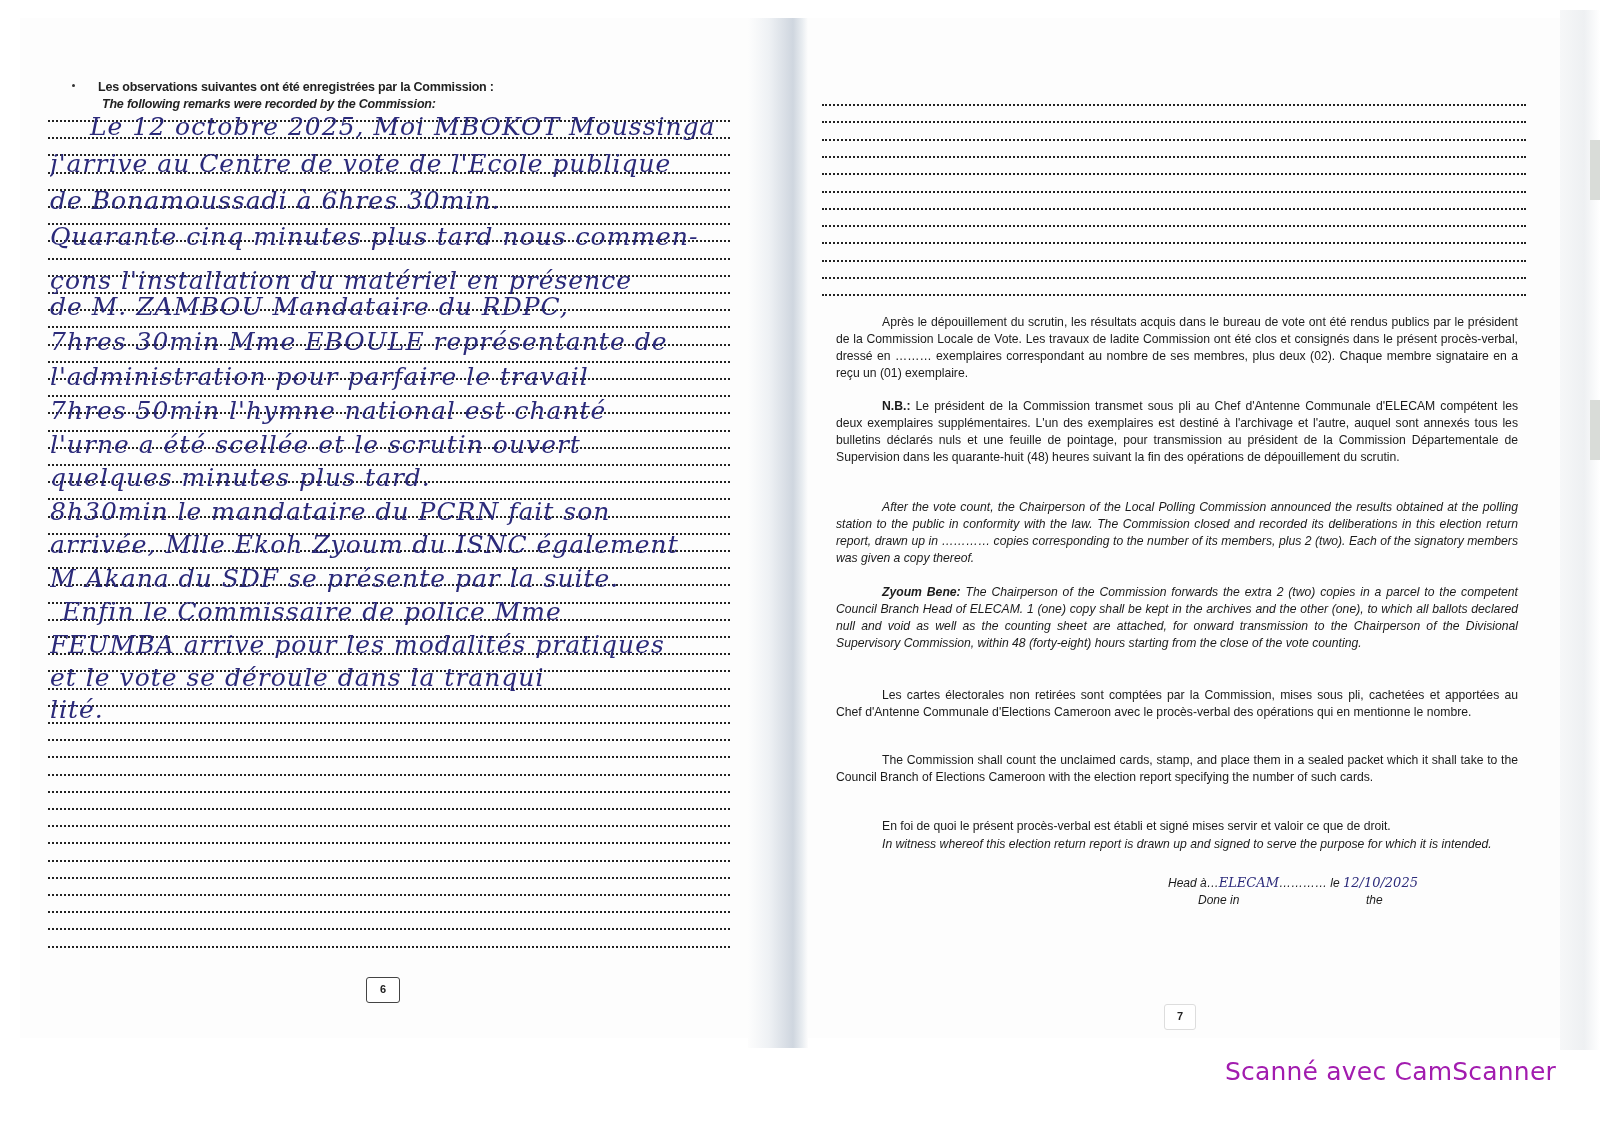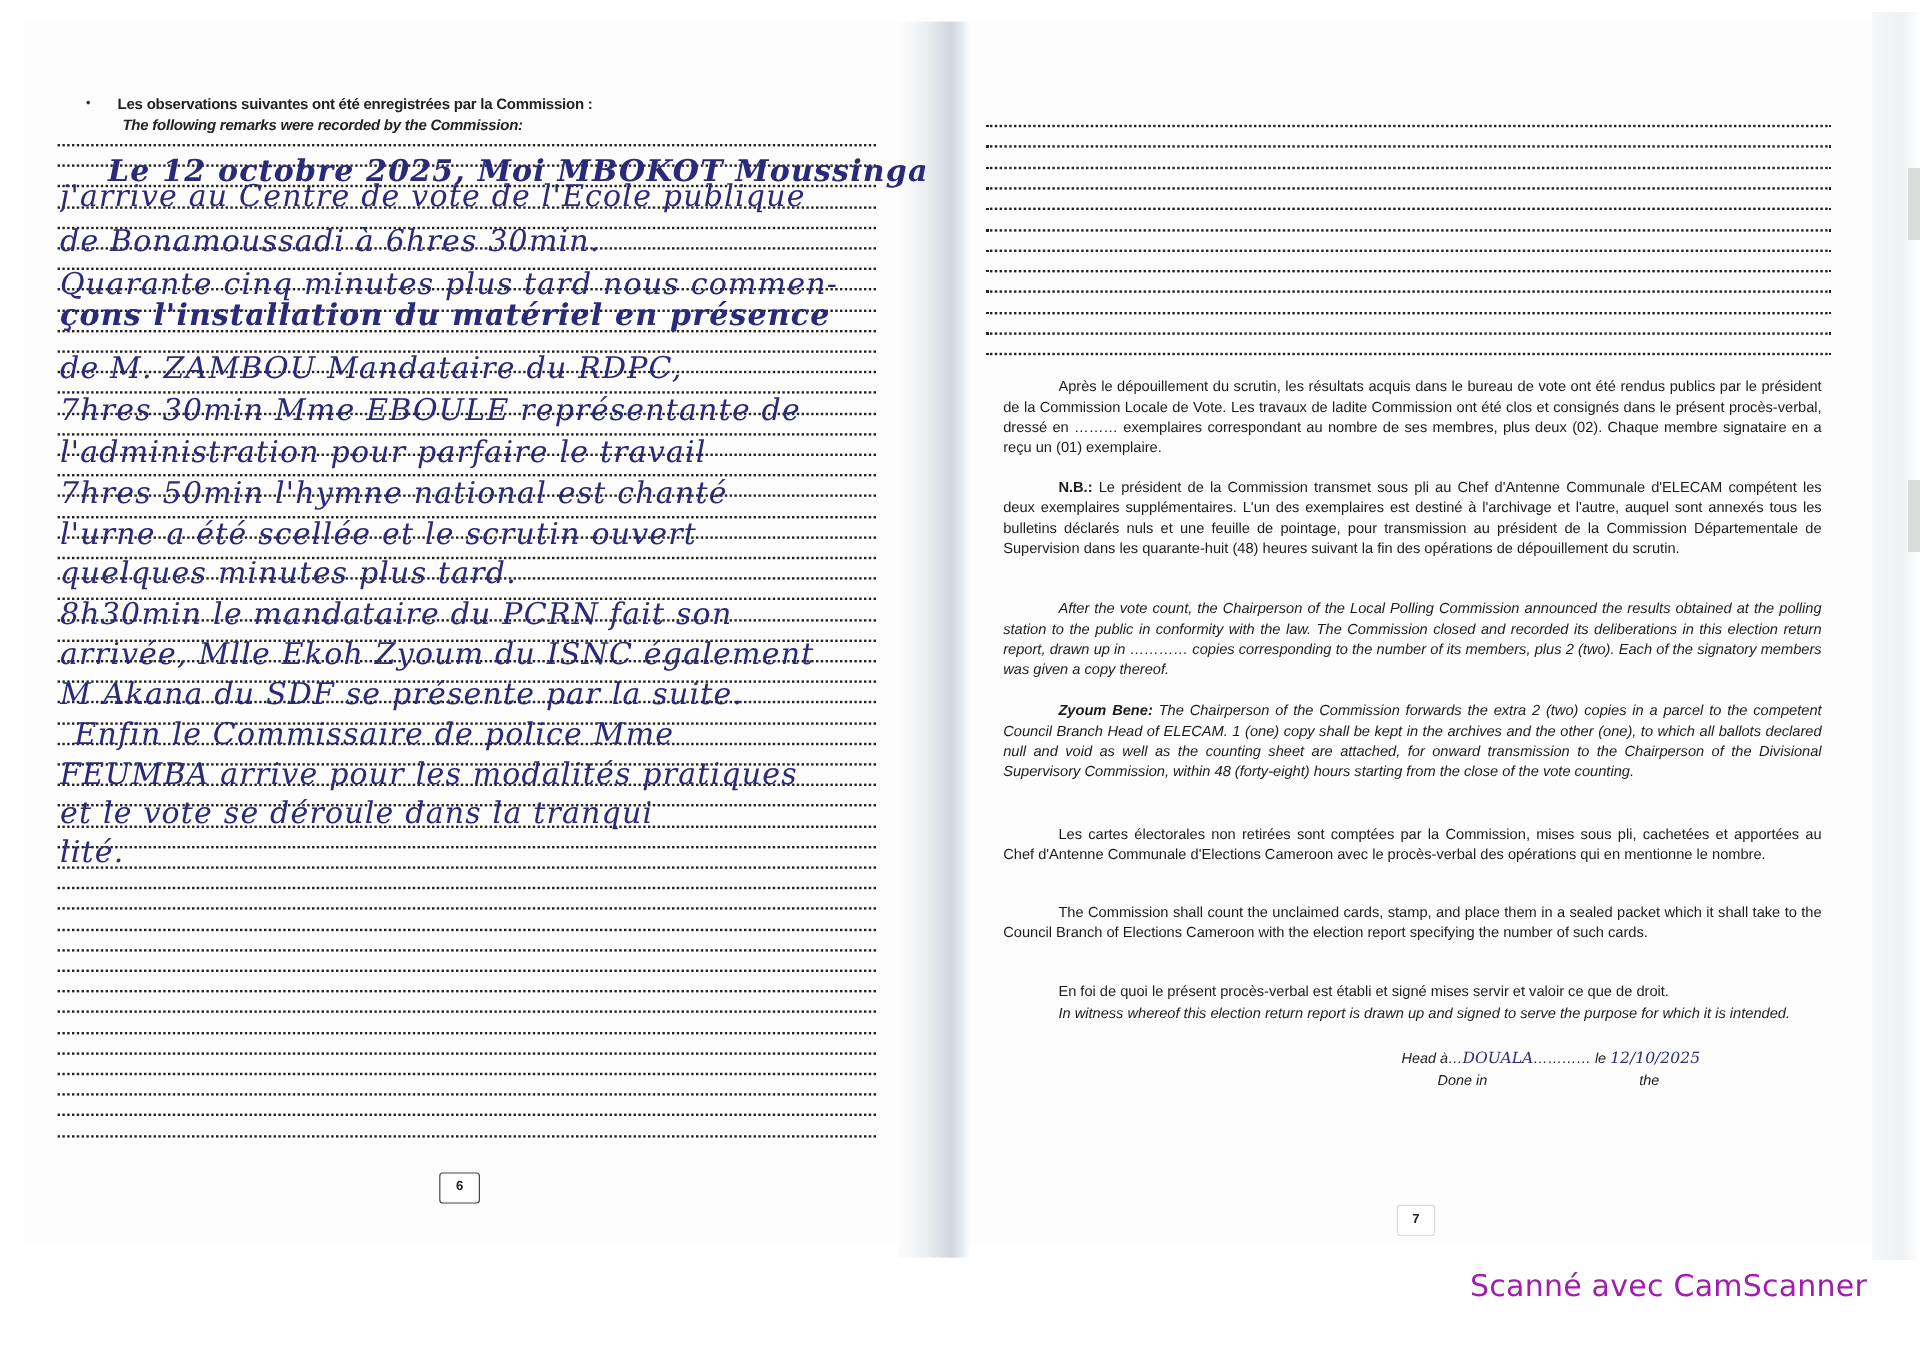--- a/index.html
+++ b/index.html
@@ -141,25 +141,25 @@
     <div class="dotline" style="top: 842.4px;"></div>
     <div class="dotline" style="top: 859.6px;"></div>
     <div class="dotline" style="top: 876.8px;"></div>
     <div class="dotline" style="top: 894px;"></div>
     <div class="dotline" style="top: 911.2px;"></div>
     <div class="dotline" style="top: 928.4px;"></div>
     <div class="dotline" style="top: 945.6px;"></div>
   </div>
 
 <div id="hw-container">
-  <div class="hw-line" style="top:128px; padding-left:40px;font-weight:bold;">Le 12 octobre 2025, Moi MBOKOT Moussinga</div>
+  <div class="hw-line" style="top:112px; padding-left:40px;">Le 12 octobre 2025, Moi MBOKOT Moussinga</div>
   <div class="hw-line" style="top:149px;">j'arrive au Centre de vote de l'Ecole publique</div>
   <div class="hw-line" style="top:186px;">de Bonamoussadi à 6hres 30min.</div>
   <div class="hw-line" style="top:222px;">Quarante cinq minutes plus tard nous commen-</div>
-  <div class="hw-line" style="top:248px;font-weight:bold;">çons l'installation du matériel en présence</div>
+  <div class="hw-line" style="top:266px;">çons l'installation du matériel en présence</div>
   <div class="hw-line" style="top:292px;">de M. ZAMBOU Mandataire du RDPC,</div>
   <div class="hw-line" style="top:327px;">7hres 30min Mme EBOULE représentante de</div>
   <div class="hw-line" style="top:362px;">l'administration pour parfaire le travail</div>
   <div class="hw-line" style="top:396px;">7hres 50min l'hymne national est chanté</div>
   <div class="hw-line" style="top:430px;">l'urne a été scellée et le scrutin ouvert</div>
   <div class="hw-line" style="top:463px;">quelques minutes plus tard.</div>
   <div class="hw-line" style="top:497px;">8h30min le mandataire du PCRN fait son</div>
   <div class="hw-line" style="top:530px;">arrivée, Mlle Ekoh Zyoum du ISNC également</div>
   <div class="hw-line" style="top:564px;">M Akana du SDF se présente par la suite.</div>
   <div class="hw-line" style="top:597px; padding-left:12px;">Enfin le Commissaire de police Mme</div>
@@ -212,21 +212,21 @@
 </div>
 
 <div class="para" style="top:818px;">
   <span class="indent"></span><span>En foi de quoi le présent procès-verbal est établi et signé mises servir et valoir ce que de droit.</span>
 </div>
 <div class="para italic" style="top:836px;">
   <span class="indent"></span><span>In witness whereof this election return report is drawn up and signed to serve the purpose for which it is intended.</span>
 </div>
 
 <div class="done" style="left:1168px; top:875px;">
-  <span>Head à</span>…<span class="hw">DOUALA</span>…………
+  <span>Head à</span>…<span class="hw">ELECAM</span>…………
   <span>le</span> <span class="hw">12/10/2025</span>
 </div>
 <div class="done" style="left:1198px; top:893px;">Done in</div>
 <div class="done" style="left:1366px; top:893px;">the</div>
 
 <div class="page-num right">7</div>
 
 <div class="watermark">Scanné avec CamScanner</div>
 
 </body></html>

